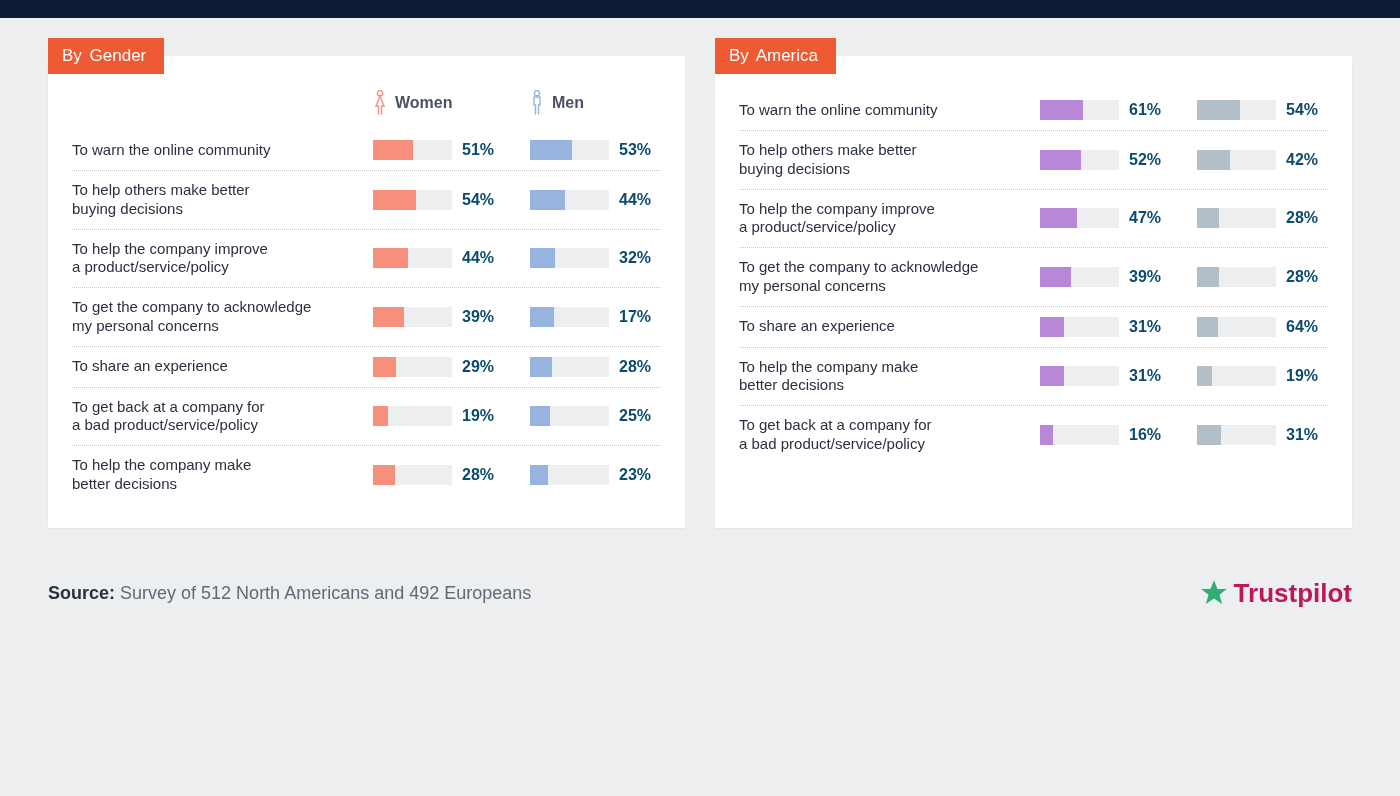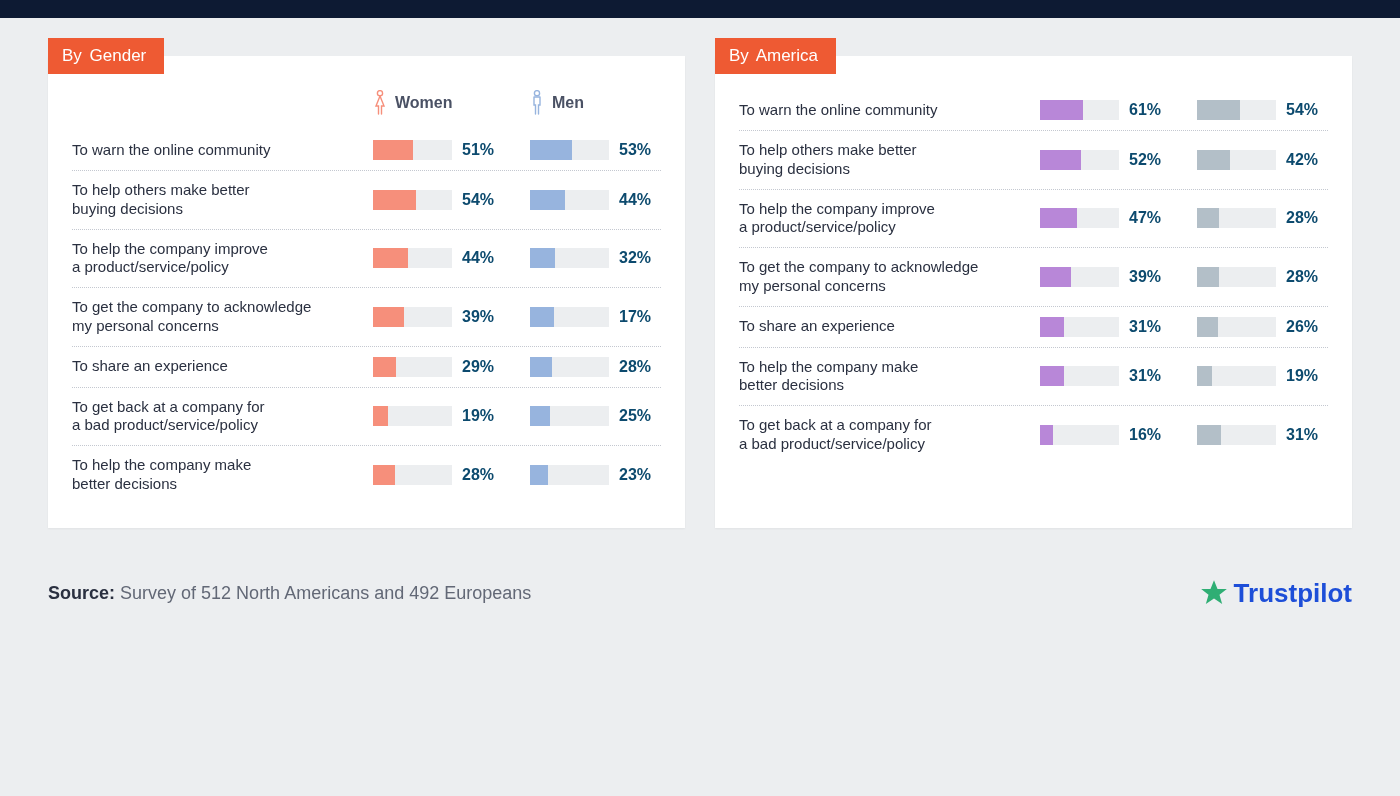--- a/index.html
+++ b/index.html
@@ -107,21 +107,21 @@
     font-size: 18px;
     color: #626876;
   }
   .source b { color: #2a3040; }
   .brand {
     display: flex;
     align-items: center;
     gap: 6px;
     font-size: 26px;
     font-weight: 600;
-    color: #1d4ed8;
+    color: #be185d;
   }
   .star {
     width: 28px; height: 28px;
   }
 </style>
 </head>
 <body>
 
 <div class="top-bar"></div>
 <div class="page">
@@ -337,21 +337,21 @@
               <div class="barcell">
                 <div class="bar-track">
                   <div class="bar-fill" style="width: 31%; background: rgb(184, 135, 216);"></div>
                 </div>
                 <div class="bar-val">31%</div>
               </div>
               <div class="barcell">
                 <div class="bar-track">
                   <div class="bar-fill" style="width: 26%; background: rgb(179, 191, 200);"></div>
                 </div>
-                <div class="bar-val">26%</div>
+                <div class="bar-val">64%</div>
               </div>
             </div>
             <div class="row">
               <div class="row-label">To help the company make<br>better decisions</div>
               <div class="barcell">
                 <div class="bar-track">
                   <div class="bar-fill" style="width: 31%; background: rgb(184, 135, 216);"></div>
                 </div>
                 <div class="bar-val">31%</div>
               </div>

